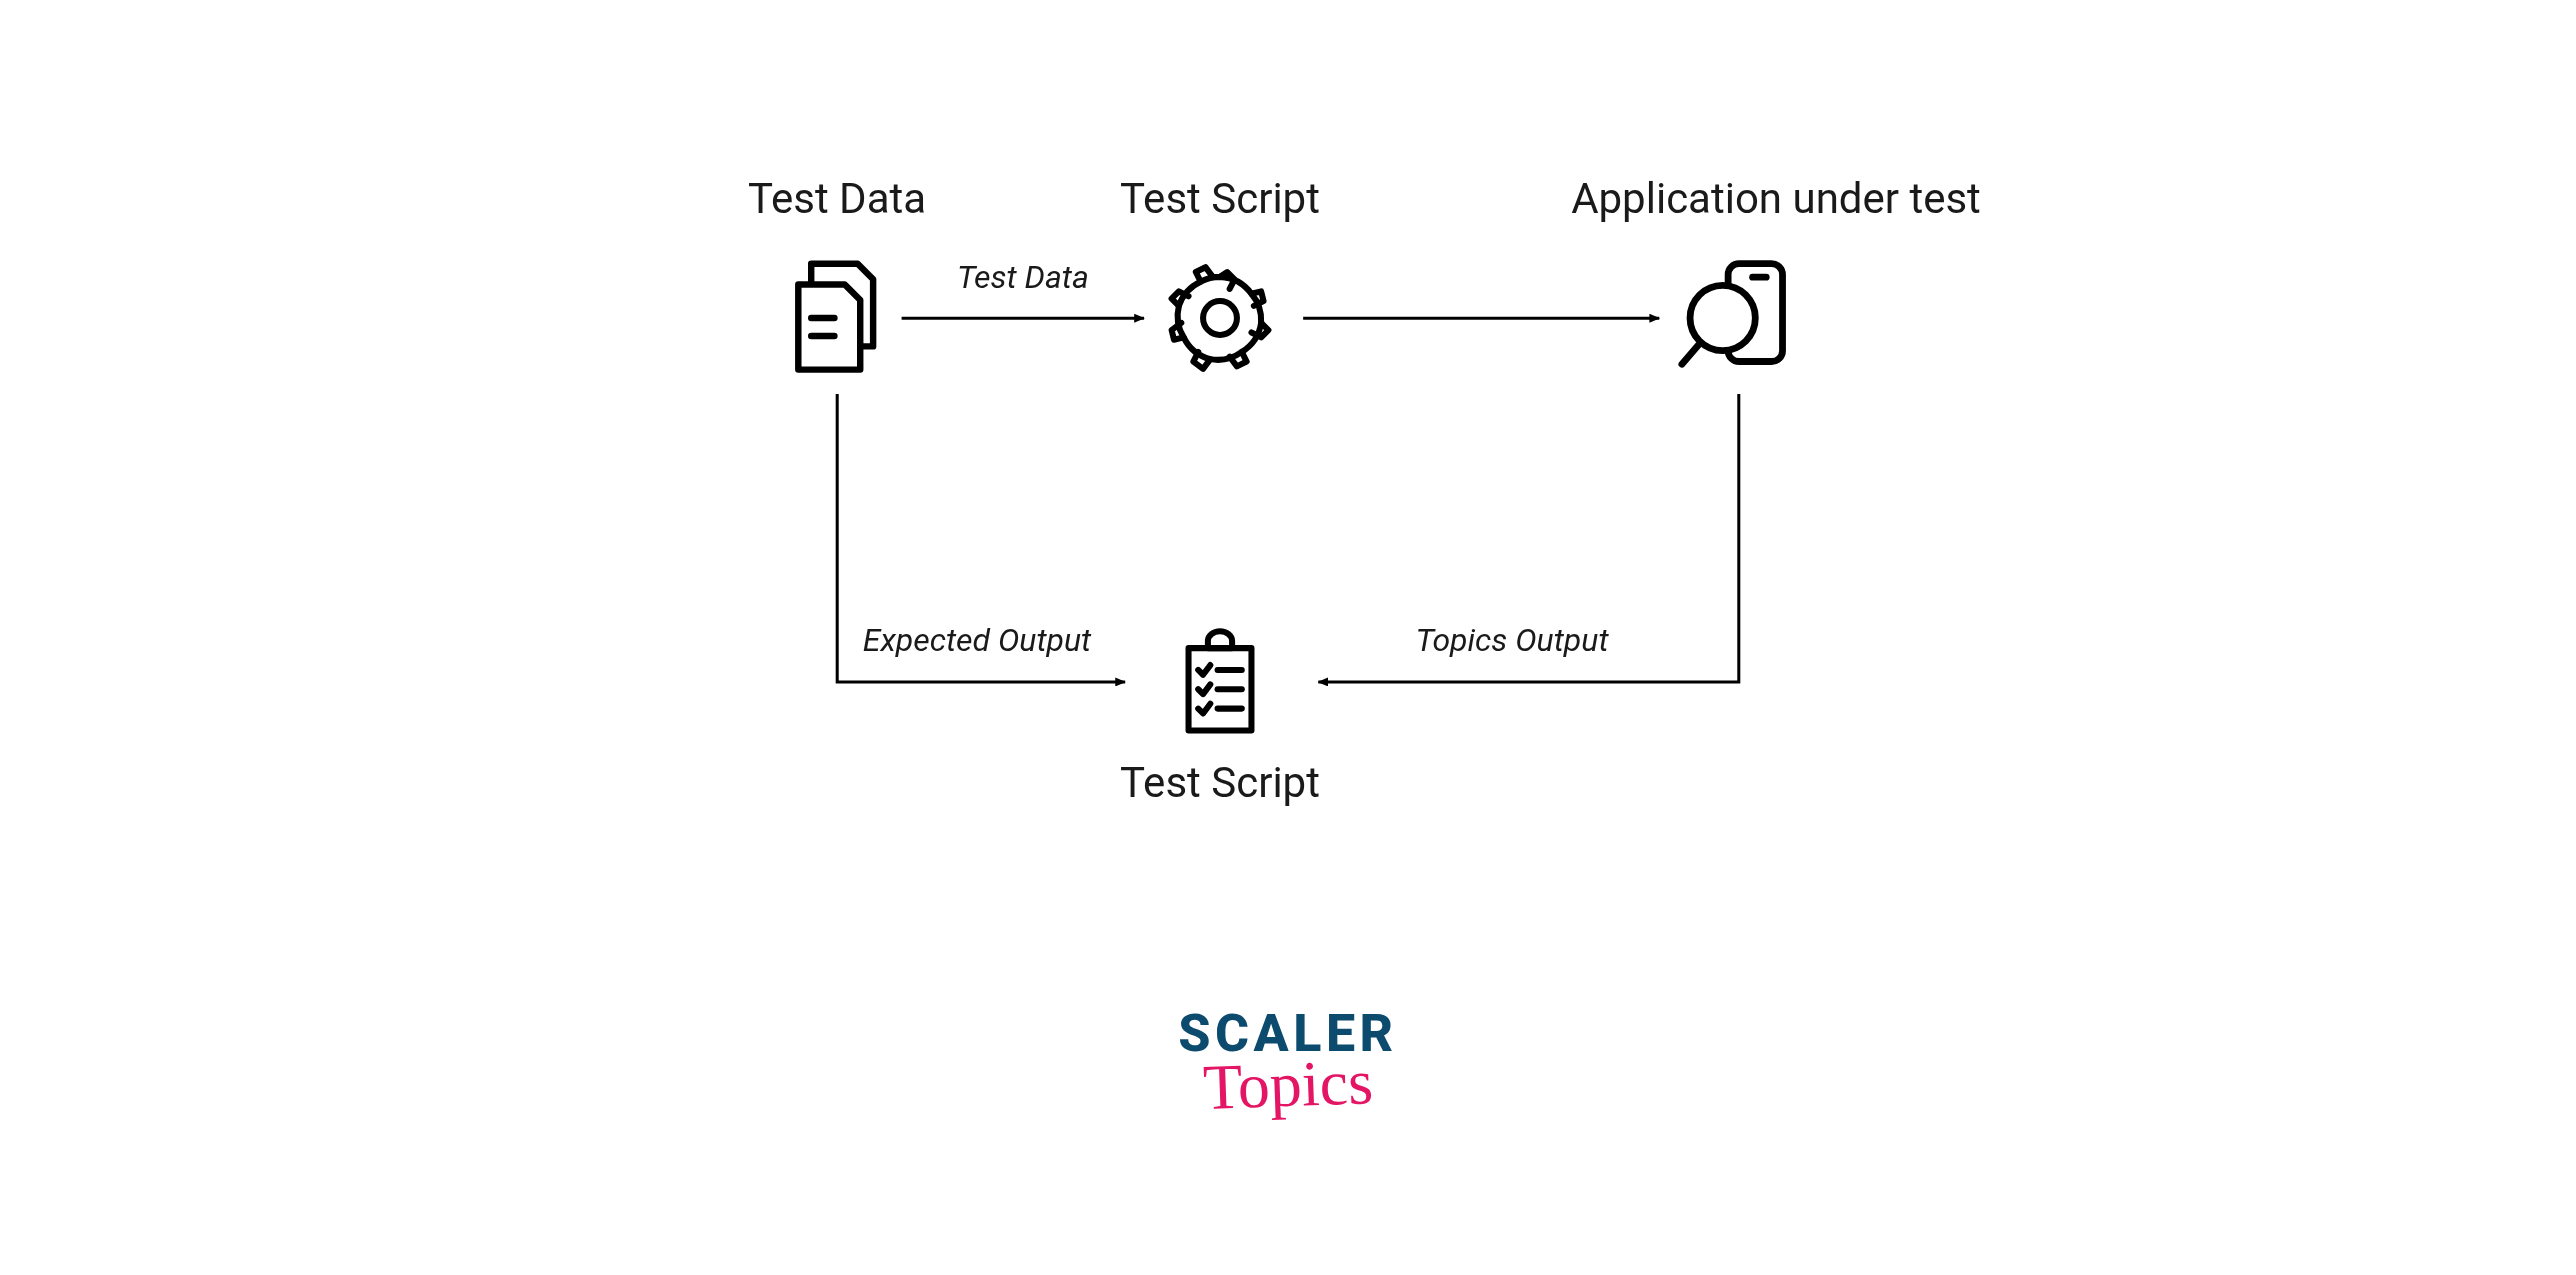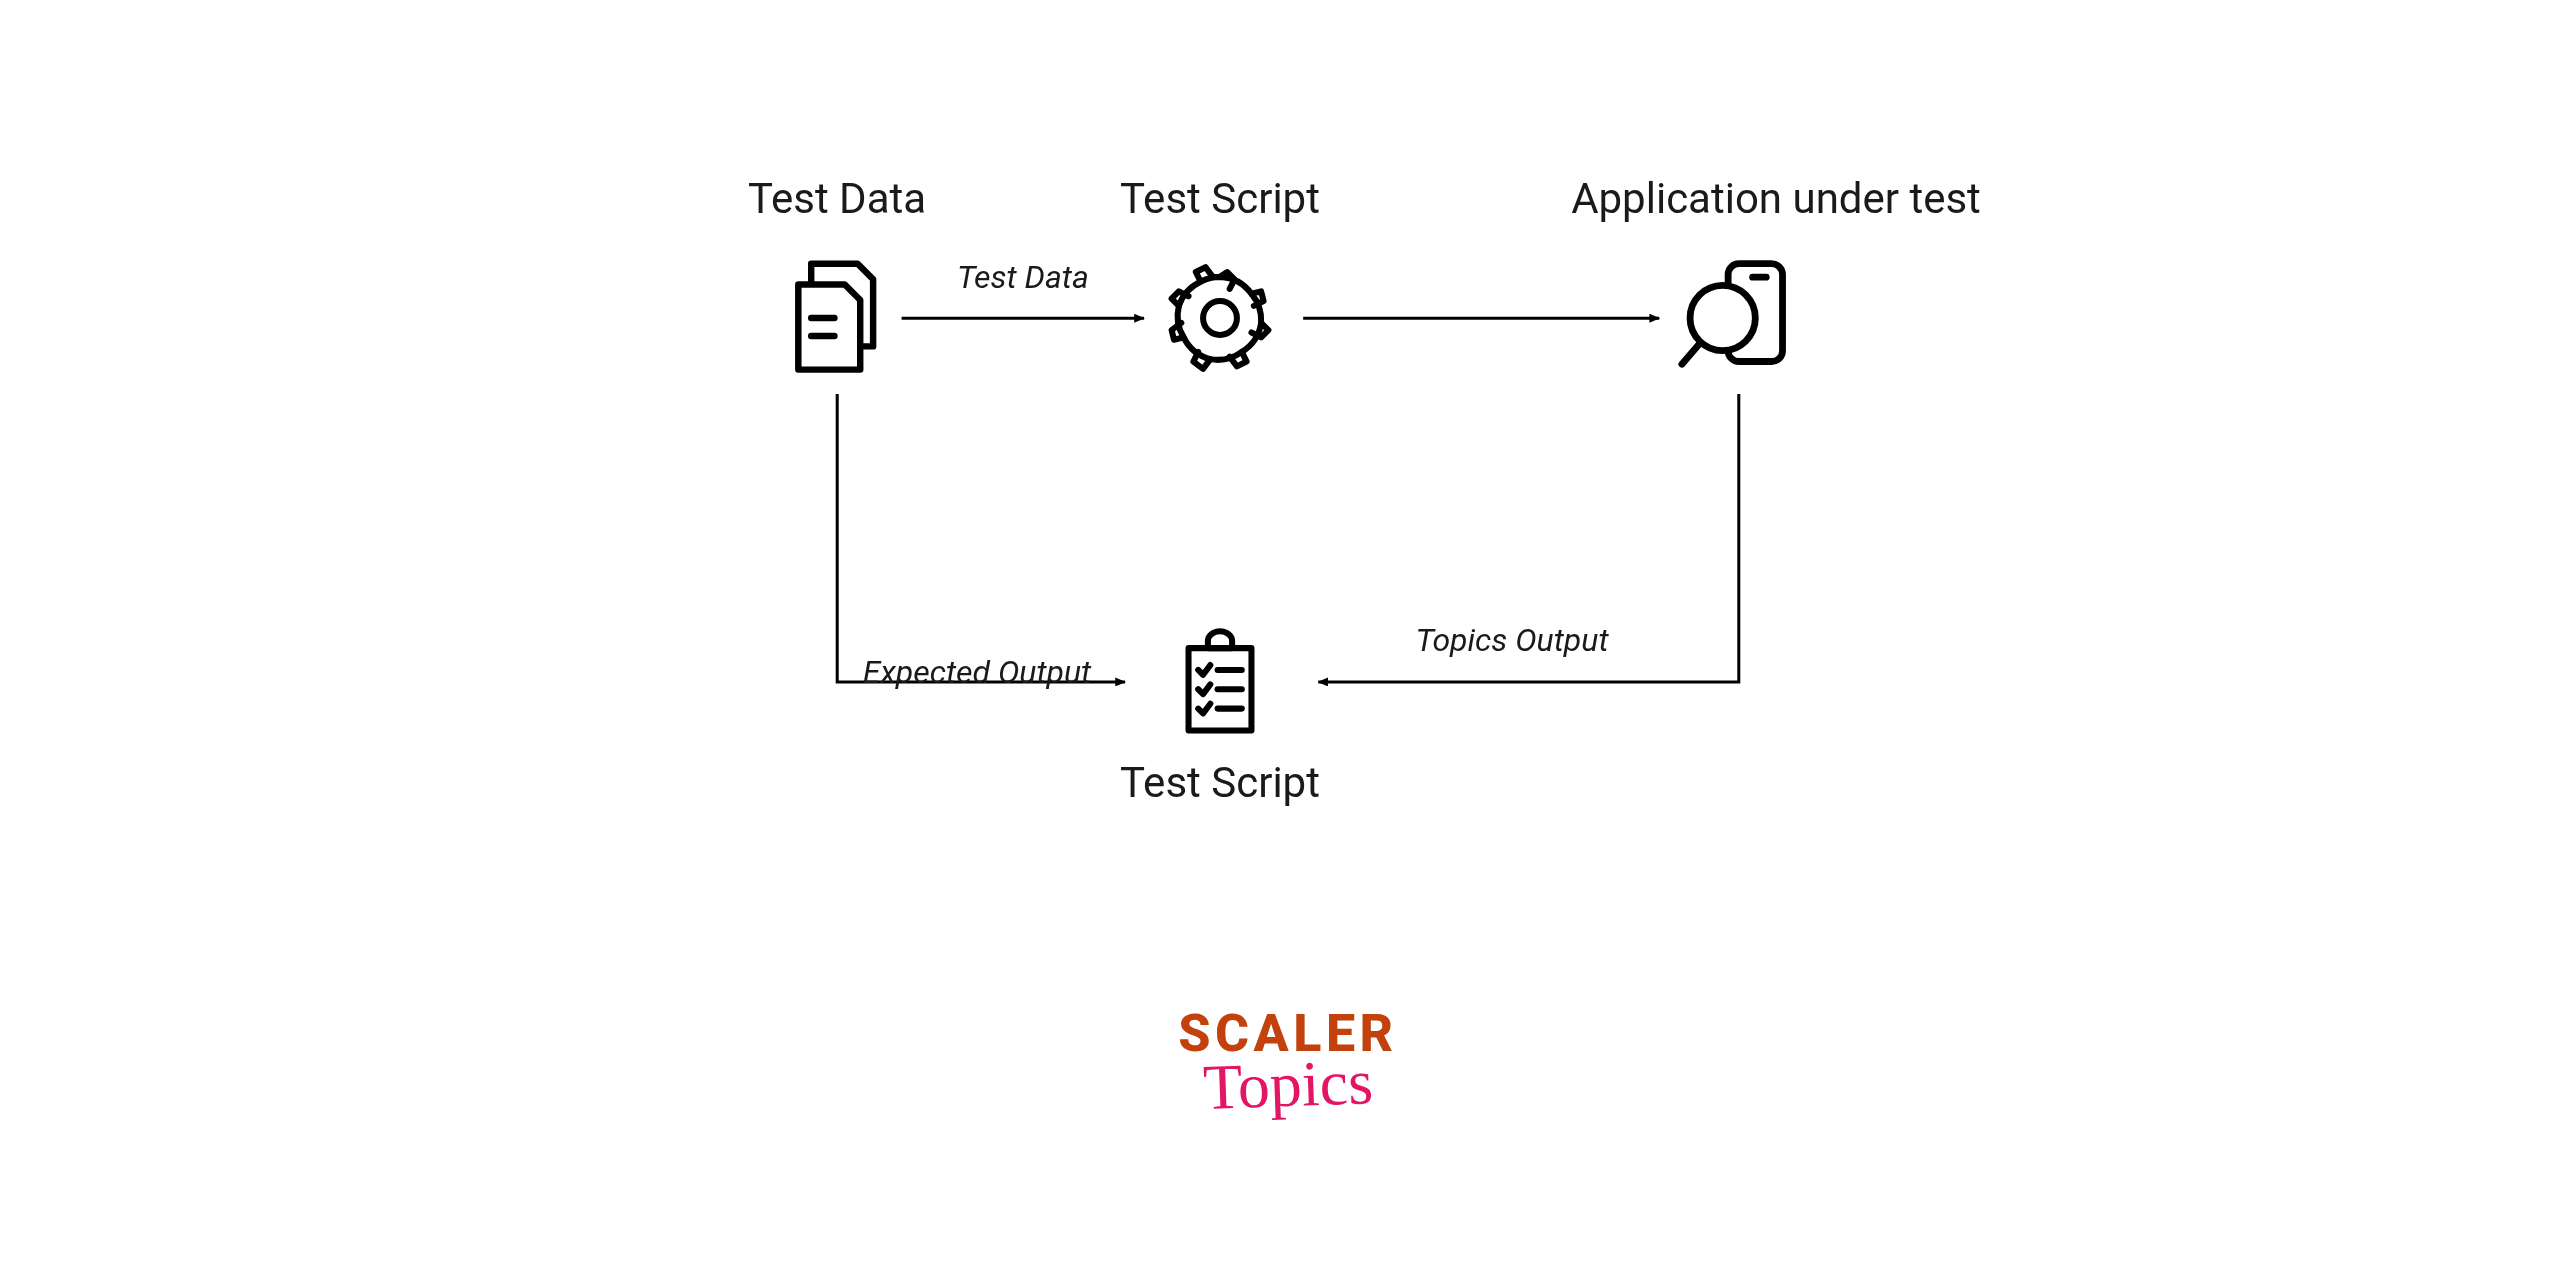--- a/index.html
+++ b/index.html
@@ -46,21 +46,21 @@
   .brand {
     position: absolute;
     left: 50%;
     transform: translateX(-50%);
     text-align: center;
   }
   .brand .scaler {
     font-size: 52px;
     font-weight: 800;
     letter-spacing: 4.5px;
-    color: #c2410c;
+    color: #0c4a6e;
     line-height: 1;
   }
   .brand .topics {
     font-size: 64px;
     font-weight: 400;
     color: #e41564;
     font-family: "Brush Script MT", "Comic Sans MS", cursive;
     line-height: 0.9;
     margin-top: -4.5px;
     transform: rotate(-2deg);
@@ -166,21 +166,21 @@
         <line x1="48" y1="56" x2="68" y2="56"></line>
         <path d="M32 72 l4 4 l6 -8"></path>
         <line x1="48" y1="72" x2="68" y2="72"></line>
       </g>
     </svg>
   </div>
   <div class="node-label" style="left:1220px; top:758px;">Test Script</div>
 
   <div class="edge-label" style="left:1023px; top:258px;">Test Data</div>
 
-  <div class="edge-label" style="left:977px; top:621px;margin-top:32px;">Expected Output</div>
+  <div class="edge-label" style="left:977px; top:621px;">Expected Output</div>
 
   <div class="edge-label" style="left:1512px; top:621px;">Topics Output</div>
 
   <div class="brand" style="top:1008px;">
     <div class="scaler">SCALER</div>
     <div class="topics">Topics</div>
   </div>
 
 </div>
 

